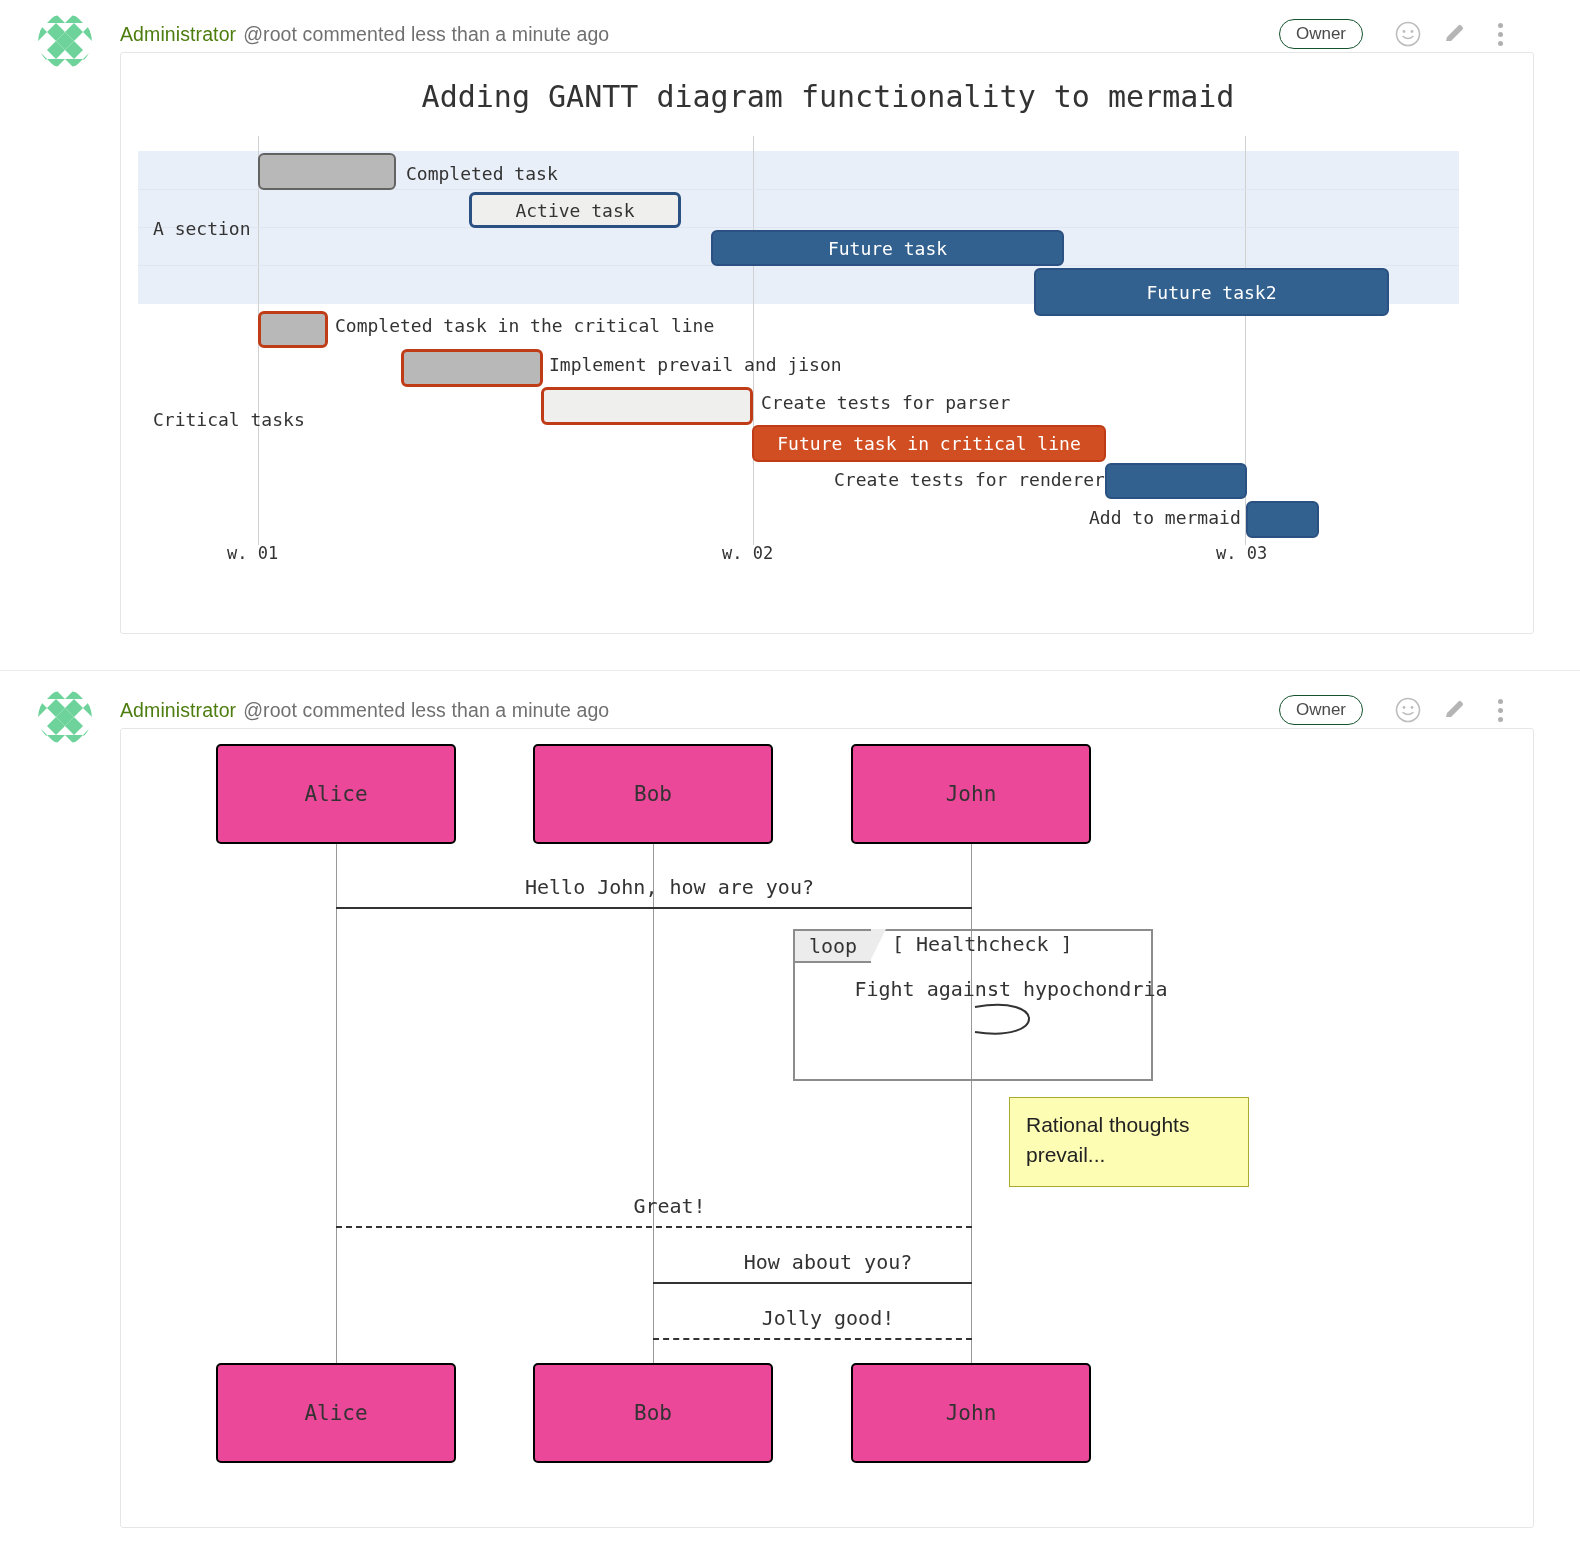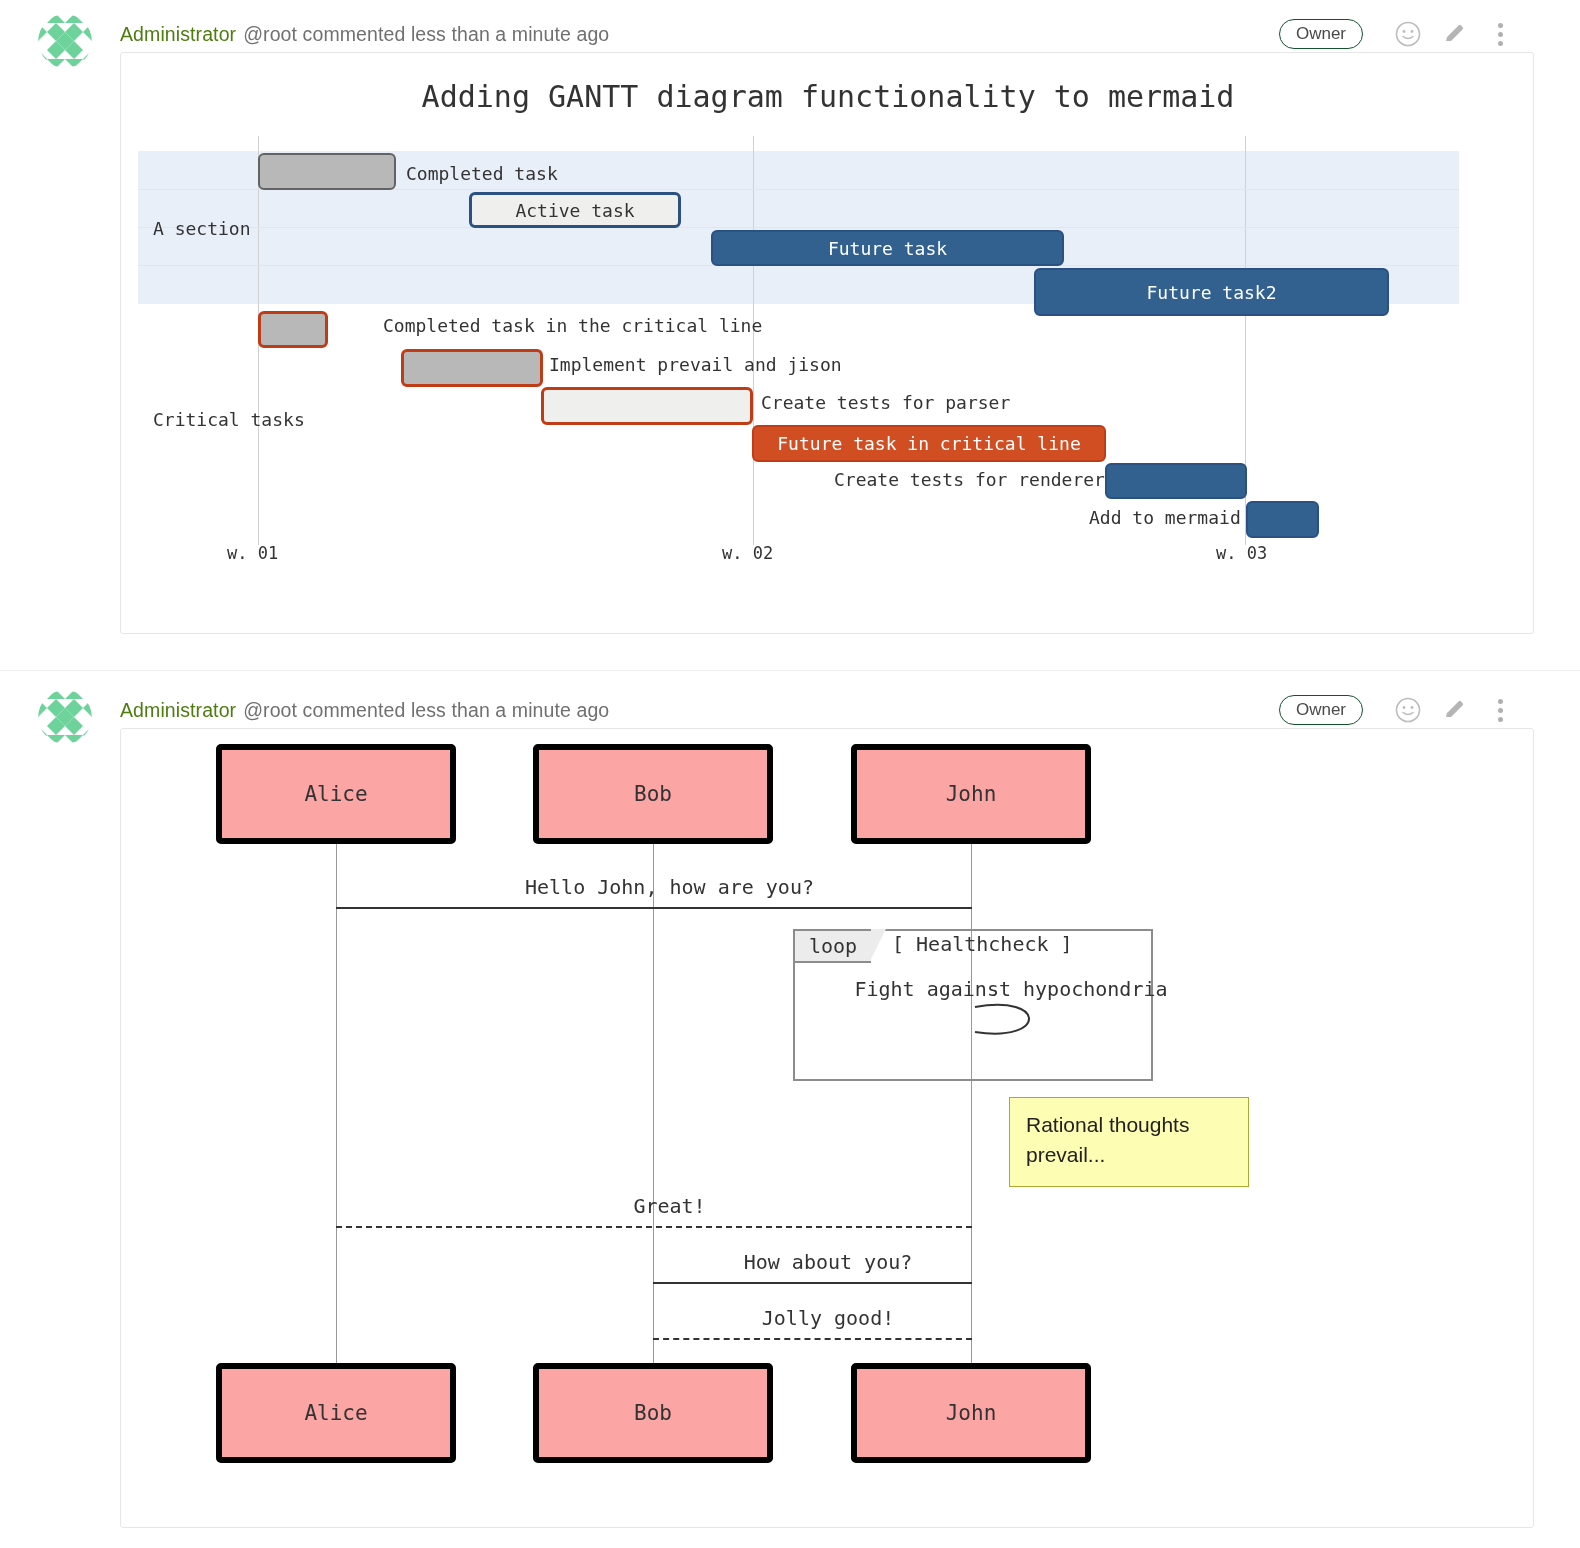--- a/index.html
+++ b/index.html
@@ -61,21 +61,21 @@
   .bar.crit-active{background:#efefed;border:3px solid #bf3c17;}
   .bar.crit-future{background:#d14e22;border:2.5px solid #bf3c17;color:#fff;}
   .tasklabel{
     position:absolute;font-family:"DejaVu Sans Mono", monospace;font-size:18px;color:#333;
     white-space:nowrap;display:flex;align-items:center;height:38px;
   }
 
   
   .seq{position:absolute;left:0;top:0;width:1414px;height:100%;}
   .actor{
-    position:absolute;background:#fca5a5;border:6px solid #000000;border-radius:5px;
+    position:absolute;background:#ec4899;border:2px solid #000000;border-radius:5px;
     display:flex;align-items:center;justify-content:center;
     font-family:"DejaVu Sans Mono", monospace;font-size:21px;color:#333;box-sizing:border-box;
   }
   .lifeline{position:absolute;width:1px;background:#999;}
   .msg-line{position:absolute;height:0;border-top:2px solid #333;}
   .msg-line.dashed{border-top:2px dashed #333;}
   .msg-text{
     position:absolute;font-family:"DejaVu Sans Mono", monospace;font-size:20px;color:#333;
     white-space:nowrap;text-align:center;padding-left:16px;
   }
@@ -180,21 +180,21 @@
         <div class="bar done" style="left:137px;top:100px;width:138px;height:37px;"></div>
         <div class="tasklabel" style="left:285px;top:101px;">Completed task</div>
 
         <div class="bar active" style="left:348px;top:139px;width:212px;height:36px;">Active task</div>
 
         <div class="bar future" style="left:561px;top:177px;width:353px;height:36px;margin-left:29px;">Future task</div>
 
         <div class="bar future" style="left:913px;top:215px;width:355px;height:48px;">Future task2</div>
 
         <div class="bar crit-done" style="left:137px;top:258px;width:70px;height:37px;"></div>
-        <div class="tasklabel" style="left:214px;top:253px;margin-left:48px;">Completed task in the critical line</div>
+        <div class="tasklabel" style="left:214px;top:253px;">Completed task in the critical line</div>
 
         <div class="bar crit-done" style="left:280px;top:296px;width:142px;height:38px;"></div>
         <div class="tasklabel" style="left:428px;top:292px;">Implement prevail and jison</div>
 
         <div class="bar crit-active" style="left:420px;top:334px;width:212px;height:38px;"></div>
         <div class="tasklabel" style="left:640px;top:330px;">Create tests for parser</div>
 
         <div class="bar crit-future" style="left:631px;top:372px;width:354px;height:37px;">Future task in critical line</div>
 
         <div class="bar future" style="left:984px;top:410px;width:142px;height:36px;"></div>

